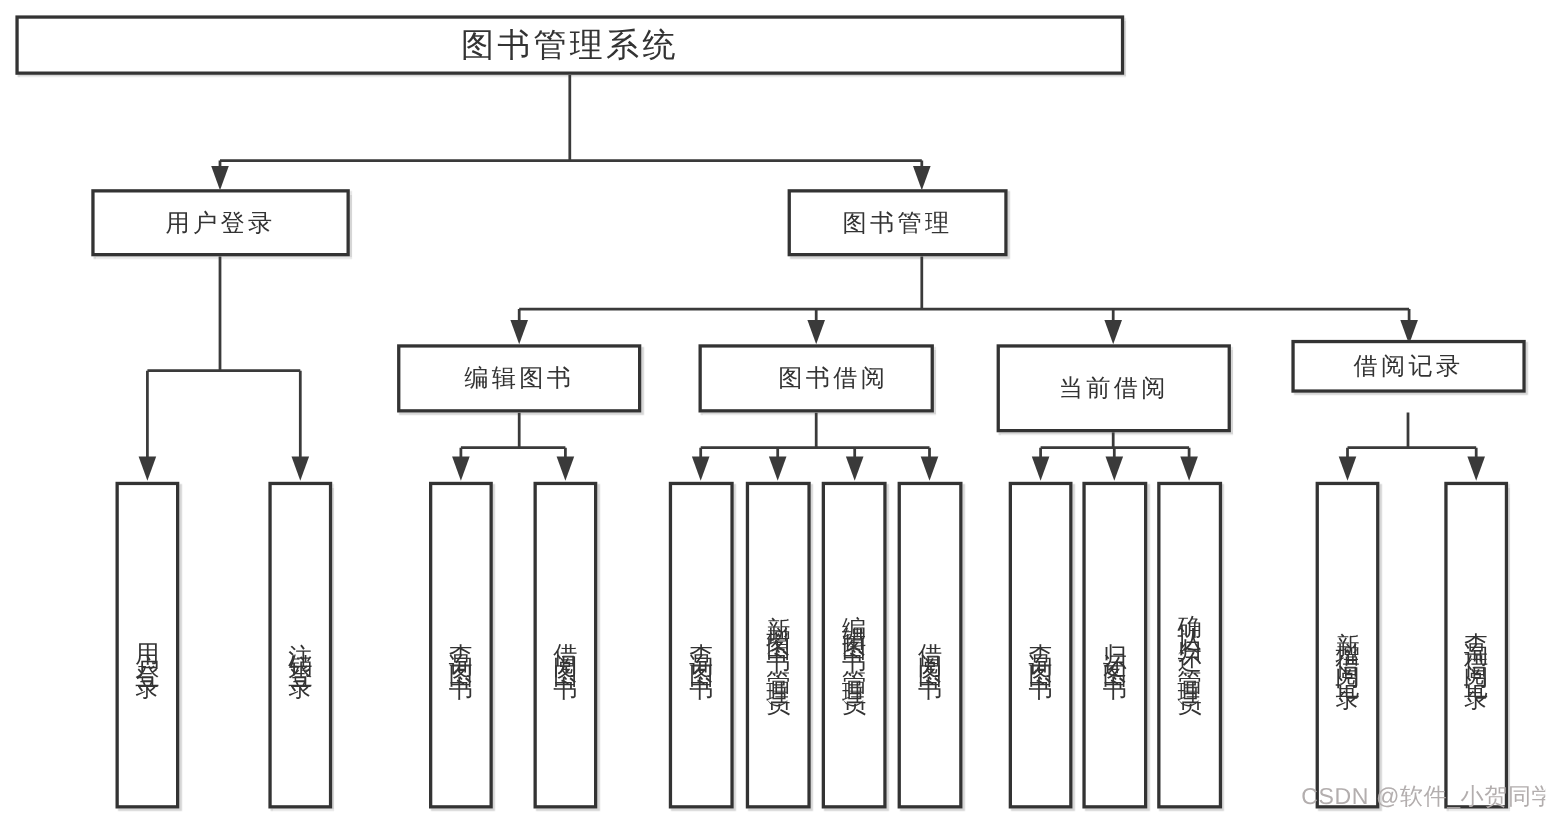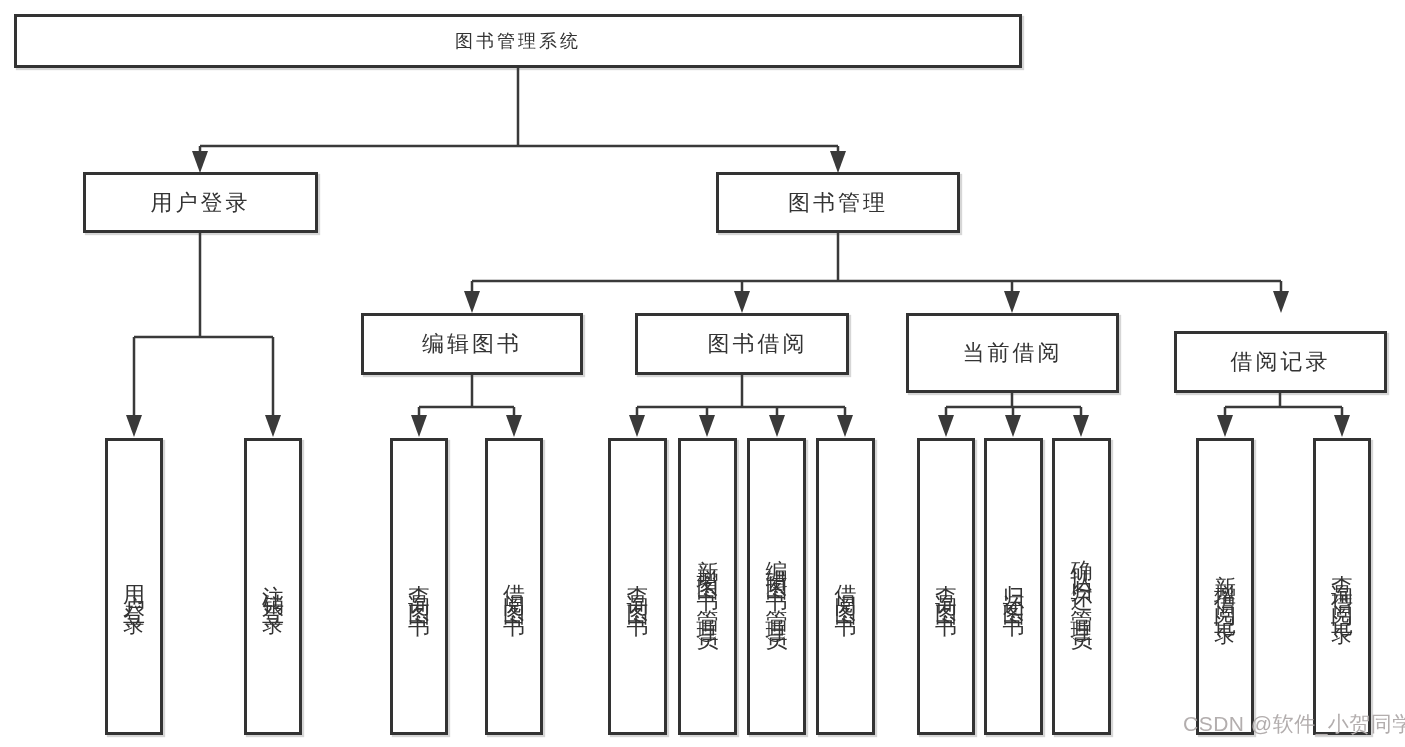--- a/index.html
+++ b/index.html
@@ -25,21 +25,21 @@
     position:absolute;
     box-sizing:border-box;
     border:3px solid var(--border);
     background:var(--bg);
     box-shadow:2px 2px 1px rgba(70,70,70,0.22);
     display:flex;align-items:center;justify-content:center;
     text-align:center;
     z-index:2;
   }
   .hnode{font-size:22px;letter-spacing:3px;}
-  .hnode.root{font-size:18px;text-align:right;}
+  .hnode.root{font-size:30px;text-align:right;}
   .vnode{
     font-size:22px;
     writing-mode:vertical-rl;
     text-orientation:mixed;
     letter-spacing:10px;
     line-height:1;
   }
   .watermark{
     position:absolute;
     left:1183px;top:710px;
@@ -94,26 +94,26 @@
     <g>
       <path d="M1280 375 V407 M1225 407 H1342 M1225 407 V419 M1342 407 V419"></path>
       <polygon points="1217,415 1233,415 1225,437"></polygon>
       <polygon points="1334,415 1350,415 1342,437"></polygon>
     </g>
   </svg>
 
   <div class="node hnode root" style="left:14px;top:14px;width:1008px;height:54px;">图书管理系统</div>
 
   <div class="node hnode" style="left:83px;top:172px;width:235px;height:61px;">用户登录</div>
-  <div class="node hnode" style="left:716px;top:172px;width:244px;height:61px;">图书管理</div>
+  <div class="node hnode" style="left:716px;top:172px;width:200px;height:61px;">图书管理</div>
 
   <div class="node hnode" style="left:361px;top:313px;width:222px;height:62px;">编辑图书</div>
   <div class="node hnode" style="left:635px;top:313px;width:214px;height:62px;padding-left:31px;">图书借阅</div>
   <div class="node hnode" style="left:906px;top:313px;width:213px;height:80px;">当前借阅</div>
-  <div class="node hnode" style="left:1174px;top:331px;width:213px;height:62px;">借阅记录</div>
+  <div class="node hnode" style="left:1174px;top:309px;width:213px;height:48px;">借阅记录</div>
 
   <div class="node vnode" style="left:105px;top:438px;width:58px;height:297px;">用户登录</div>
   <div class="node vnode" style="left:244px;top:438px;width:58px;height:297px;">注销登录</div>
 
   <div class="node vnode" style="left:390px;top:438px;width:58px;height:297px;">查询图书</div>
   <div class="node vnode" style="left:485px;top:438px;width:58px;height:297px;">借阅图书</div>
 
   <div class="node vnode" style="left:608px;top:438px;width:59px;height:297px;">查询图书</div>
   <div class="node vnode" style="left:678px;top:438px;width:59px;height:297px;">新增图书（管理员）</div>
   <div class="node vnode" style="left:747px;top:438px;width:59px;height:297px;">编辑图书（管理员）</div>

